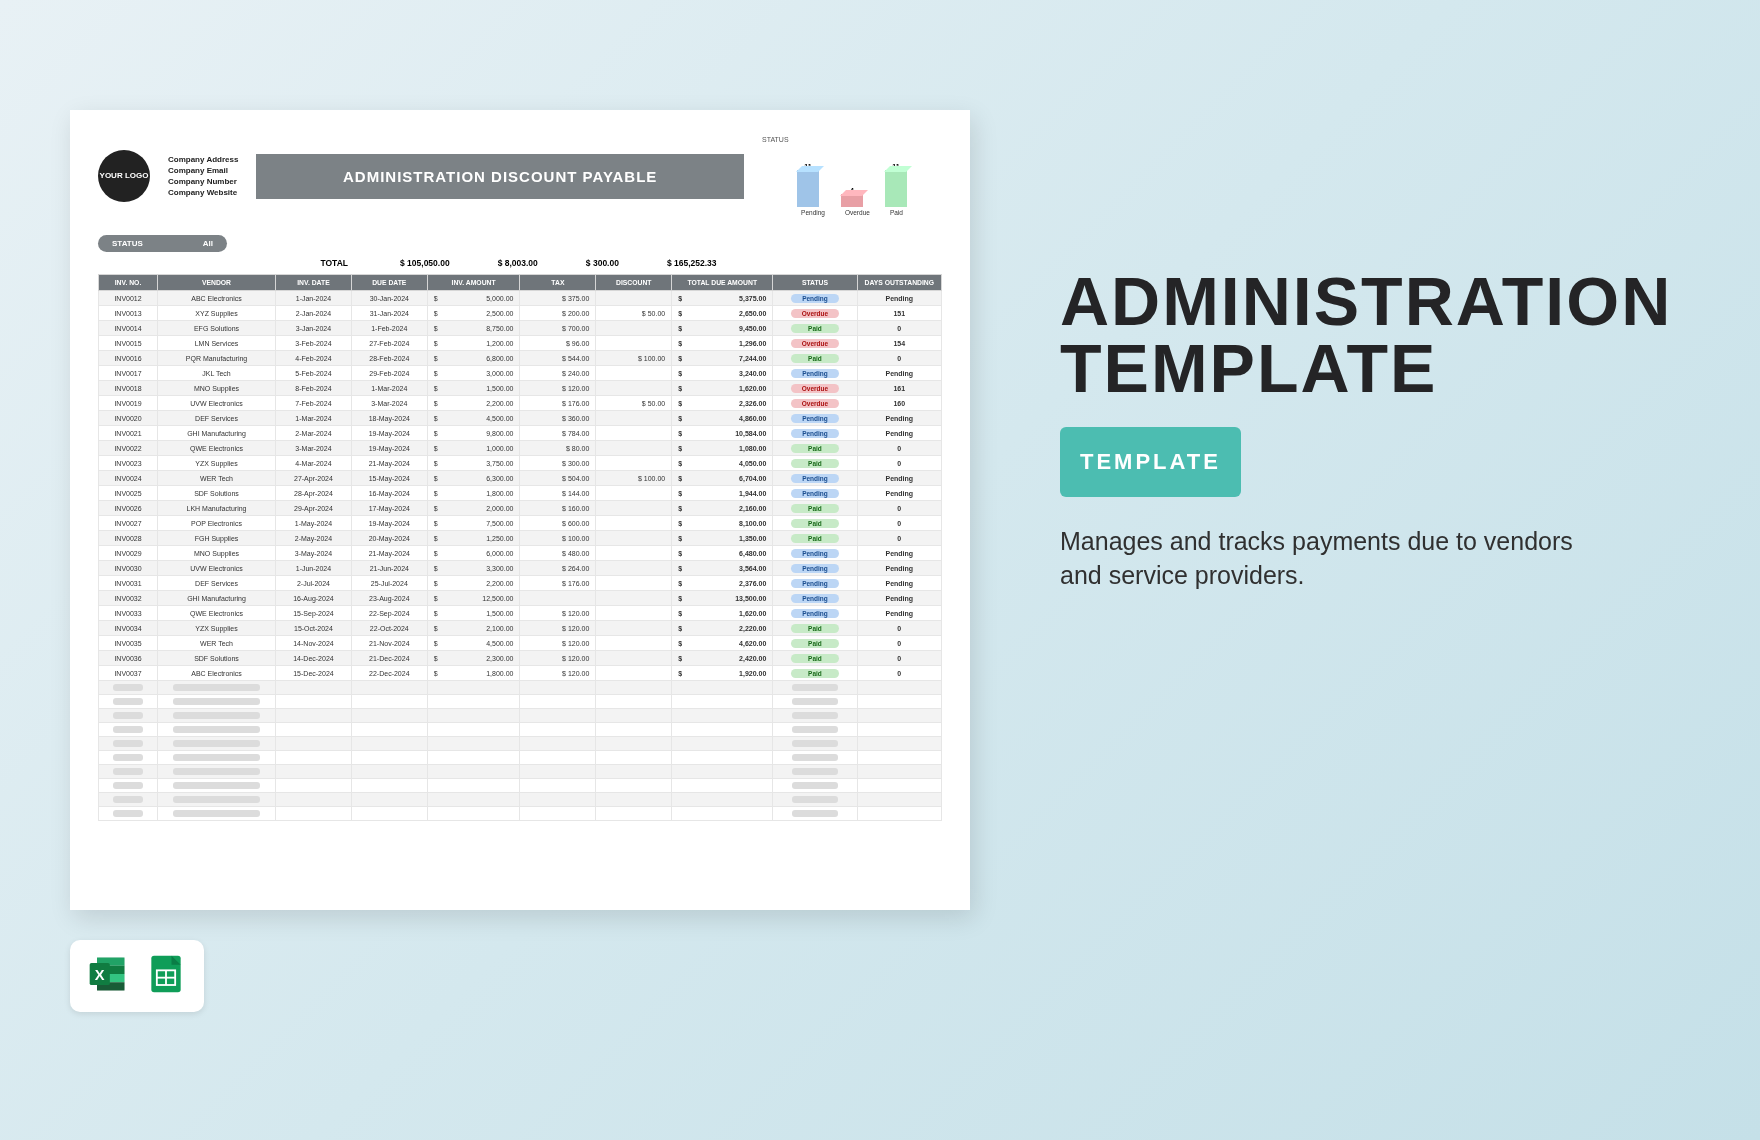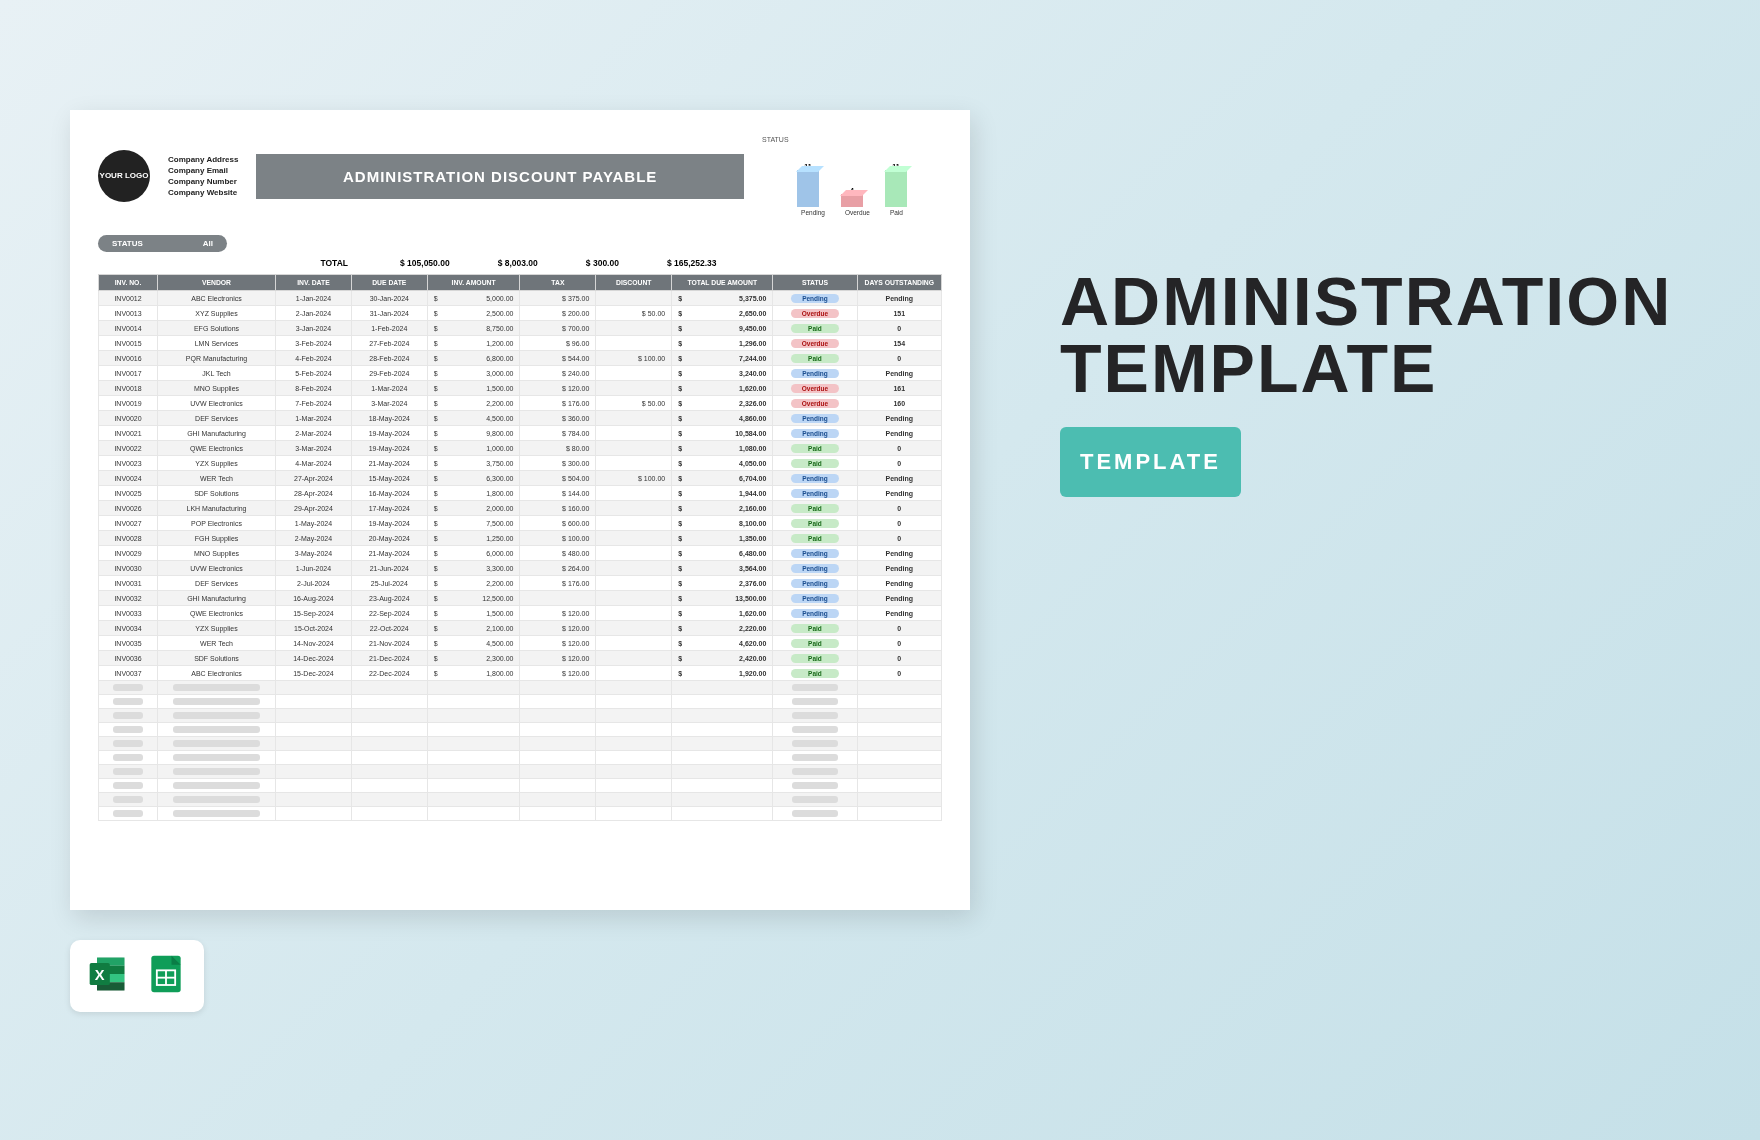--- a/index.html
+++ b/index.html
@@ -678,20 +678,21 @@
       </tbody>
   </table>
 </div>
 
 <div class="right-panel">
   <div class="big-title">
     <div>ADMINISTRATION</div>
     <div>TEMPLATE</div>
   </div>
   <div class="template-badge">TEMPLATE</div>
+  <div class="desc">Manages and tracks payments due to vendors and service providers.</div>
 </div>
 
 <div class="app-icons">
   <span title="Microsoft Excel">
     <svg viewBox="0 0 48 48">
         <rect x="12" y="6" width="30" height="36" rx="2" fill="#e8e8e8"></rect>
         <rect x="12" y="6" width="30" height="9" fill="#21a366"></rect>
         <rect x="12" y="15" width="30" height="9" fill="#107c41"></rect>
         <rect x="12" y="24" width="30" height="9" fill="#33c481"></rect>
         <rect x="12" y="33" width="30" height="9" fill="#185c37"></rect>

